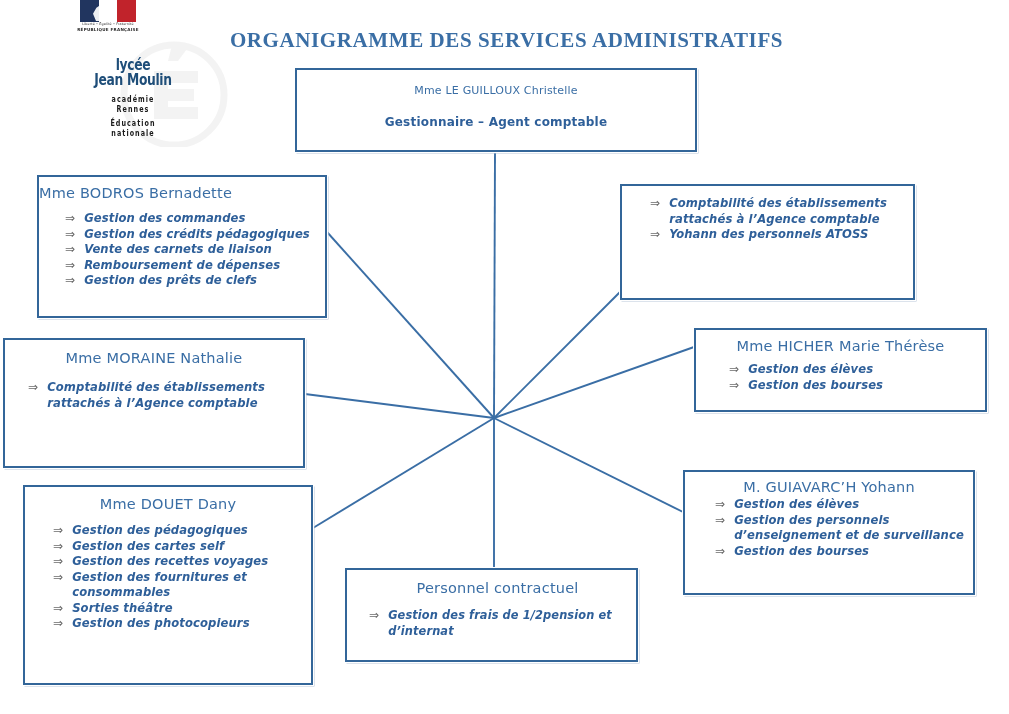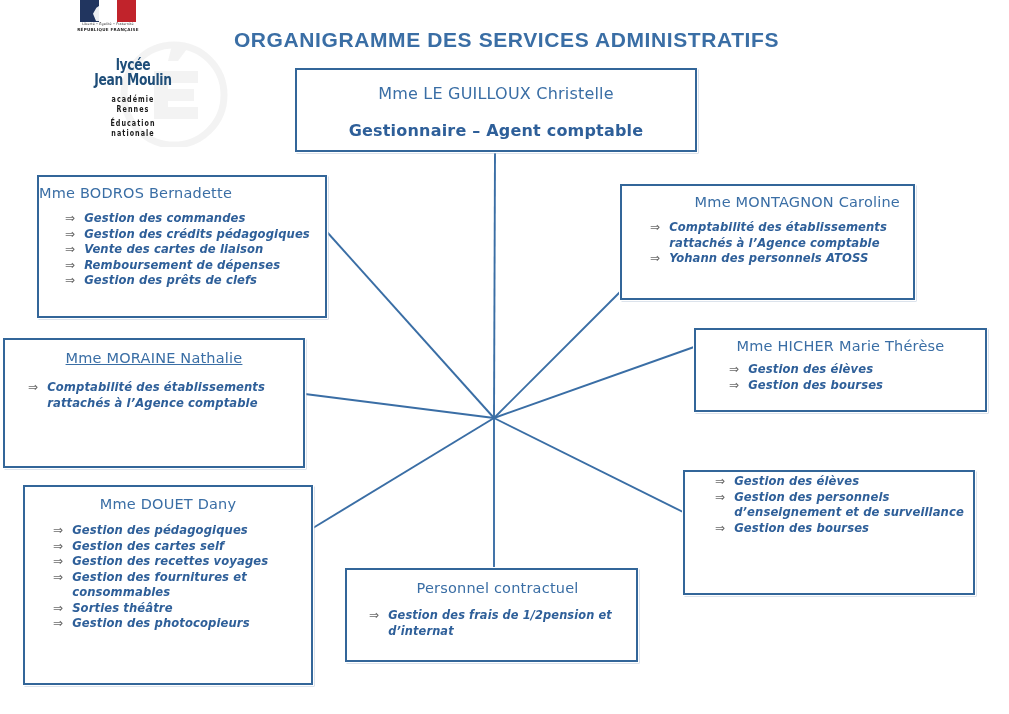--- a/index.html
+++ b/index.html
@@ -131,21 +131,21 @@
   
   #page-title {
     position: absolute;
     left: 0px;
     top: 28px;
     width: 1009px;
     text-align: center;
     padding-left: 4px;
     box-sizing: border-box;
     color: #3a6ea5;
-    font-family: Liberation Sans, sans-serif;
+    font-family: Liberation Serif, serif;
     font-weight: bold;
     font-size: 21px;
     letter-spacing: 0.6px;
     z-index: 5;
   }
 
   
   .node {
     position: absolute;
     box-sizing: border-box;
@@ -187,41 +187,41 @@
     margin-right: 9px;
   }
   .node li .txt { flex: 1 1 auto; }
 
   
   #node-chief {
     left: 295px; top: 68px; width: 402px; height: 84px;
   }
   #node-chief .node-title {
     margin-top: 14px;
-    font-size: 16px;
+    font-size: 11px;
   }
   #node-chief .node-role {
     margin-top: 18px;
     text-align: center;
     color: #2e5f99;
     font-weight: bold;
-    font-size: 16px;
+    font-size: 12px;
     letter-spacing: .2px;
   }
 
   #node-bodros { left: 37px; top: 175px; width: 290px; height: 143px; }
   #node-bodros .node-title { margin: 8px 15px 0 0; text-align: left; }
   #node-bodros ul { margin: 10px 0 0 26px; }
 
   #node-montagnon { left: 620px; top: 184px; width: 295px; height: 116px; }
   #node-montagnon .node-title { margin: 8px 13px 0 0; text-align: right; }
   #node-montagnon ul { margin: 10px 0 0 28px; }
 
   #node-moraine { left: 3px; top: 338px; width: 302px; height: 130px; }
-  #node-moraine .node-title { margin: 10px 0 0 0; text-decoration: underline; }
+  #node-moraine .node-title { margin: 10px 0 0 0; }
   #node-moraine ul { margin: 14px 0 0 23px; }
 
   #node-hicher { left: 694px; top: 328px; width: 293px; height: 84px; }
   #node-hicher .node-title { margin: 8px 0 0 0; }
   #node-hicher ul { margin: 8px 0 0 33px; }
 
   #node-guiavarch { left: 683px; top: 470px; width: 292px; height: 125px; }
   #node-guiavarch .node-title { margin: 7px 0 0 0; }
   #node-guiavarch ul { margin: 2px 0 0 30px; }
 
@@ -300,35 +300,34 @@
         <li>
           <span class="bullet">⇒</span>
           <span class="txt">Gestion des commandes</span>
         </li>
         <li>
           <span class="bullet">⇒</span>
           <span class="txt">Gestion des crédits pédagogiques</span>
         </li>
         <li>
           <span class="bullet">⇒</span>
-          <span class="txt">Vente des cartes de liaison</span>
+          <span class="txt">Vente des carnets de liaison</span>
         </li>
         <li>
           <span class="bullet">⇒</span>
           <span class="txt">Remboursement de dépenses</span>
         </li>
         <li>
           <span class="bullet">⇒</span>
           <span class="txt">Gestion des prêts de clefs</span>
         </li>
       </ul>
   </div>
 
   <div class="node" id="node-montagnon">
-    <div class="node-title">Mme MONTAGNON Caroline</div>
     <ul>
         <li>
           <span class="bullet">⇒</span>
           <span class="txt">Comptabilité des établissements rattachés à l’Agence comptable</span>
         </li>
         <li>
           <span class="bullet">⇒</span>
           <span class="txt">Yohann des personnels ATOSS</span>
         </li>
       </ul>
@@ -352,20 +351,21 @@
           <span class="txt">Gestion des élèves</span>
         </li>
         <li>
           <span class="bullet">⇒</span>
           <span class="txt">Gestion des bourses</span>
         </li>
       </ul>
   </div>
 
   <div class="node" id="node-guiavarch">
+    <div class="node-title">M. GUIAVARC’H Yohann</div>
     <ul>
         <li>
           <span class="bullet">⇒</span>
           <span class="txt">Gestion des élèves</span>
         </li>
         <li>
           <span class="bullet">⇒</span>
           <span class="txt">Gestion des personnels d’enseignement et de surveillance</span>
         </li>
         <li>

